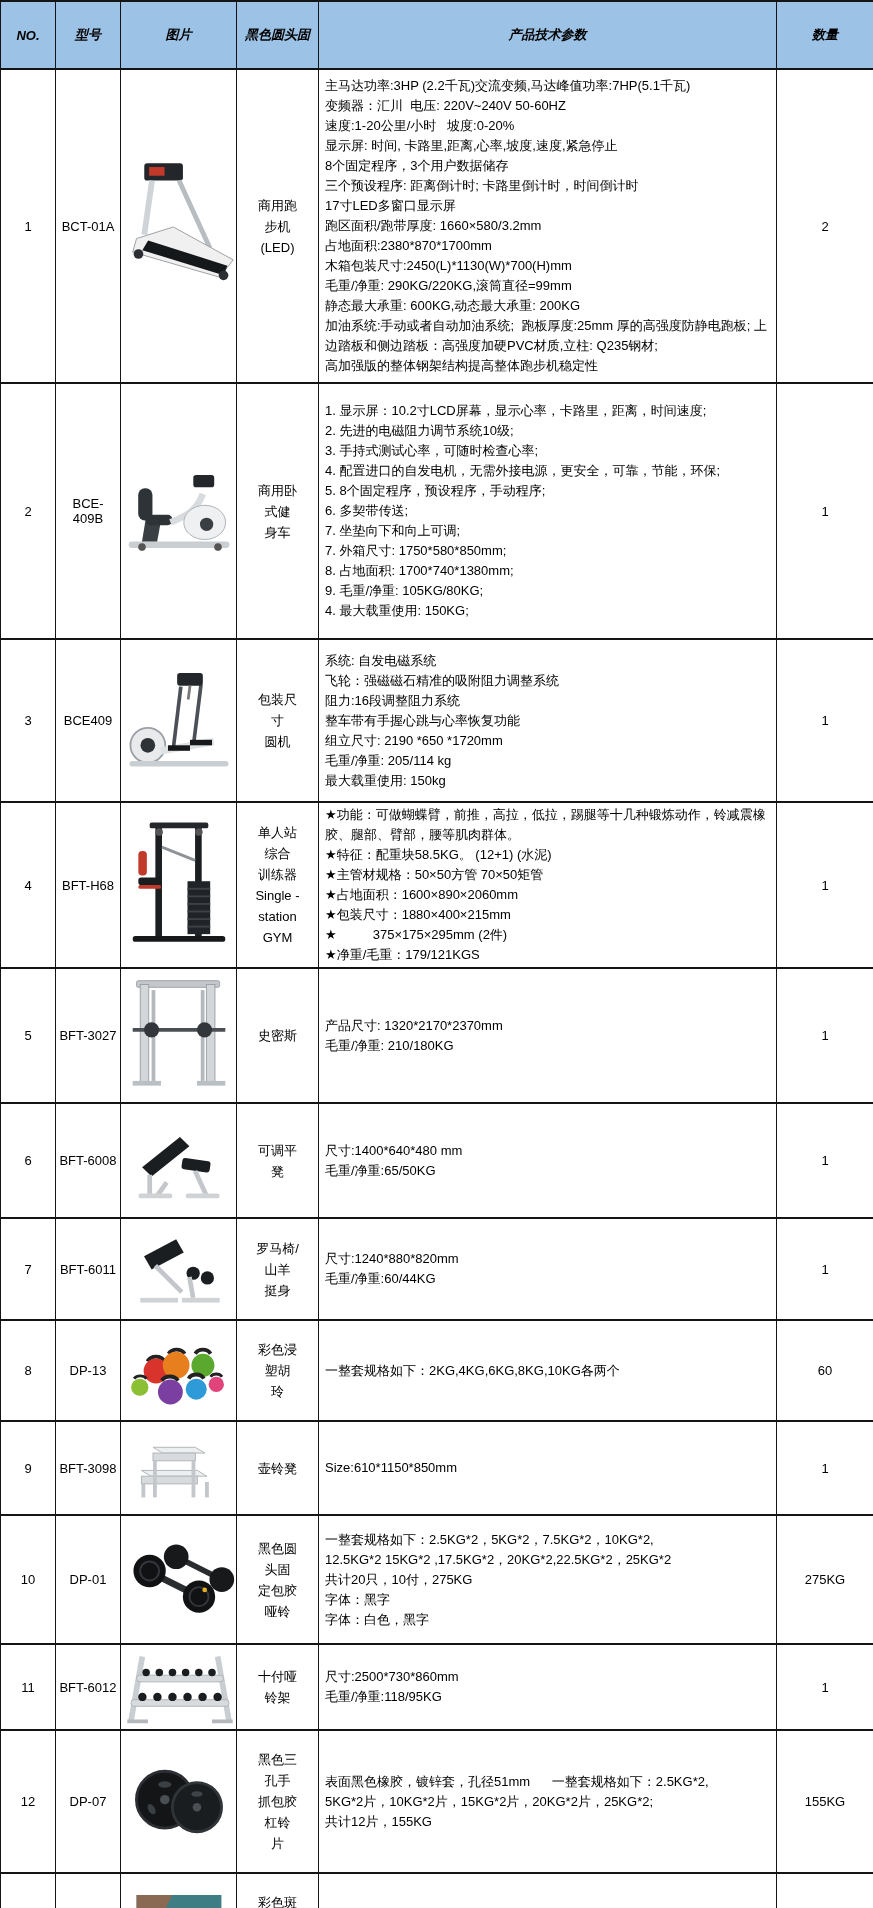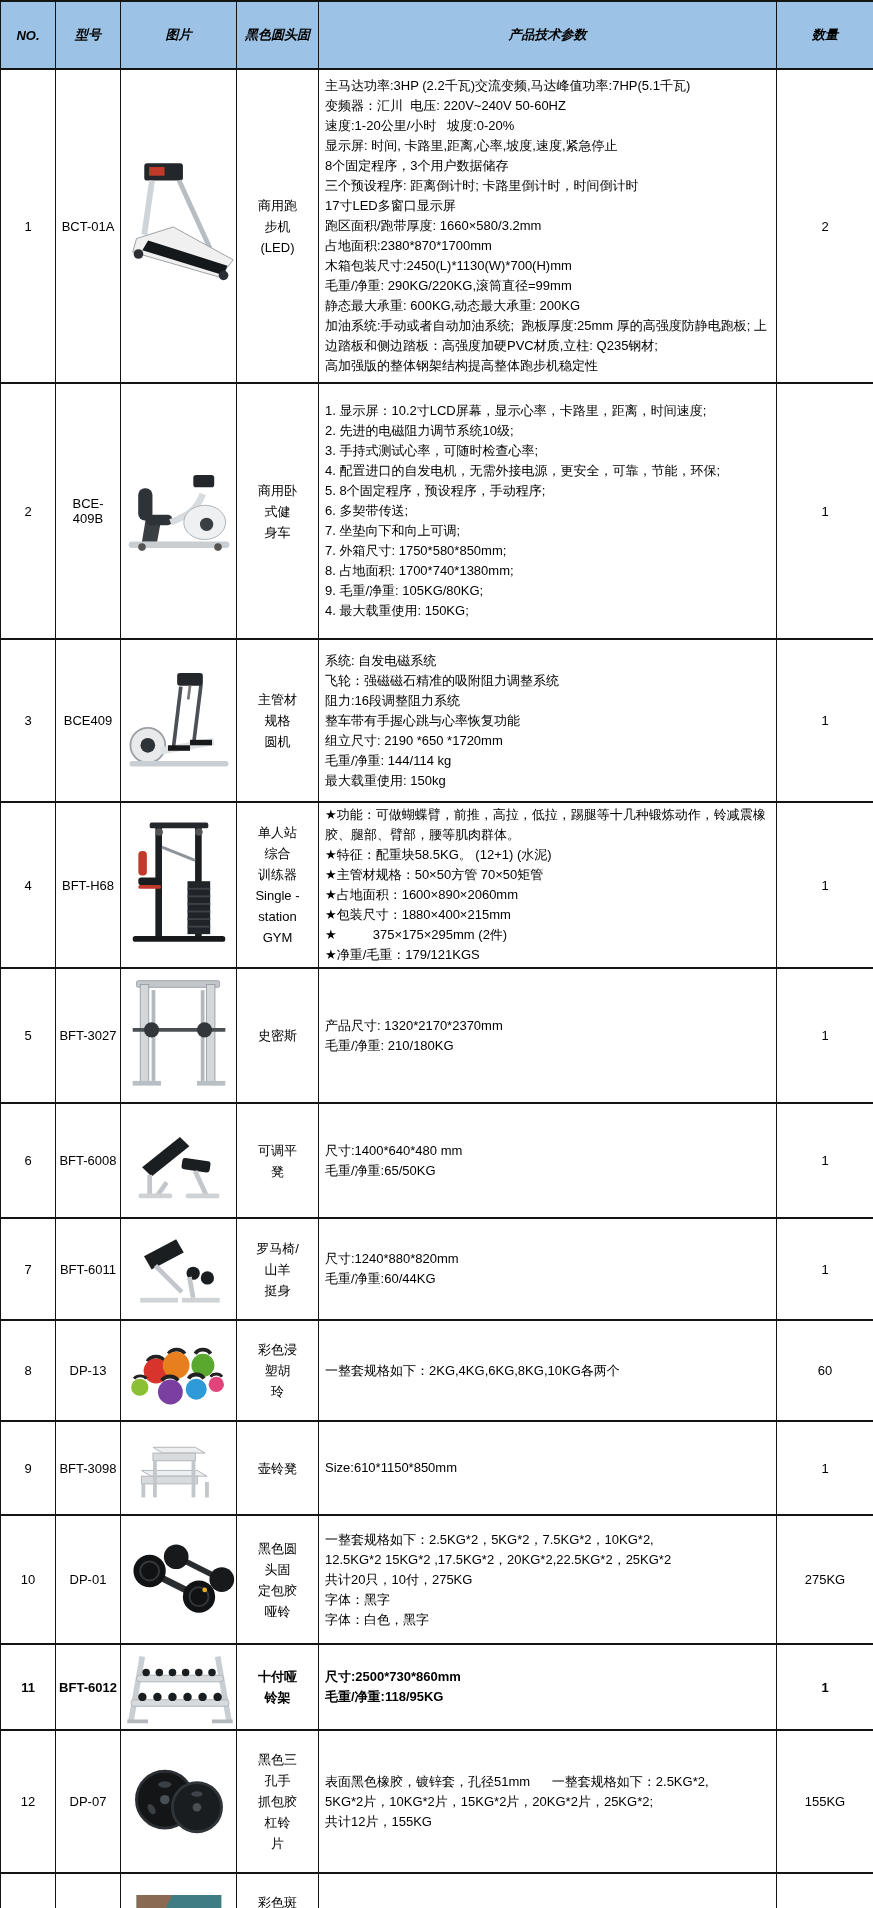--- a/index.html
+++ b/index.html
@@ -14,21 +14,21 @@
   col.c-no{width:55px;} col.c-model{width:65px;} col.c-img{width:116px;}
   col.c-name{width:82px;} col.c-params{width:458px;} col.c-qty{width:97px;}
   td.cell-no,td.cell-model,td.cell-qty{font-size:13px;text-align:center;padding:2px;}
   td.cell-name{font-size:13px;text-align:center;line-height:21px;white-space:pre-line;padding:18px;}
   td.cell-img{text-align:center;padding:2px;}
   td.cell-img svg{display:inline-block;vertical-align:middle;}
   td.cell-params{padding:2px 6px;}
   .pline{font-size:13px;line-height:20px;white-space:pre-wrap;word-break:break-all;}
   .r1{height:314px;} .r2{height:256px;} .r3{height:163px;} .r4{height:164px;}
   .r5{height:135px;} .r6{height:115px;} .r7{height:102px;} .r8{height:92px;}
-  .r9{height:94px;} .r10{height:129px;} .r11{height:86px;font-weight:bold;} .r12{height:95px;}
+  .r9{height:94px;} .r10{height:129px;} .r11{height:86px;} .r12{height:95px;}
   .r13{height:105px;}
 </style>
 </head>
 <body>
 
 <div class="wrap">
   <table>
     <colgroup>
       <col class="c-no">
         <col class="c-model">
@@ -121,29 +121,29 @@
     <circle cx="26" cy="84" r="8" fill="#2e3338"></circle>
     <rect x="6" y="101" width="108" height="6" rx="3" fill="#c9ced2"></rect>
     <path d="M40 90 L98 80" stroke="#dfe2e4" stroke-width="8"></path>
     <path d="M62 20 L54 86" stroke="#4a5056" stroke-width="4"></path>
     <path d="M84 18 L76 82" stroke="#4a5056" stroke-width="4"></path>
     <rect x="48" y="84" width="24" height="6" fill="#16181a"></rect>
     <rect x="72" y="78" width="24" height="6" fill="#16181a"></rect>
     <rect x="58" y="5" width="28" height="14" rx="3" fill="#23272b"></rect>
     <path d="M72 19 L70 34" stroke="#777" stroke-width="3"></path>
   </svg></td>
-    <td class="cell-name">主管材规格
+    <td class="cell-name">包装尺寸
 圆机</td>
     <td class="cell-params">
             <div class="pline">系统: 自发电磁系统</div>
             <div class="pline">飞轮：强磁磁石精准的吸附阻力调整系统</div>
             <div class="pline">阻力:16段调整阻力系统</div>
             <div class="pline">整车带有手握心跳与心率恢复功能</div>
             <div class="pline">组立尺寸: 2190 *650 *1720mm</div>
-            <div class="pline">毛重/净重: 144/114 kg</div>
+            <div class="pline">毛重/净重: 205/114 kg</div>
             <div class="pline">最大载重使用: 150kg</div>
           </td>
     <td class="cell-qty">1</td>
   </tr>
         <tr class="r4">
     <td class="cell-no">4</td>
     <td class="cell-model">BFT-H68</td>
     <td class="cell-img"><svg id="img-gym" width="104" height="140" viewBox="0 0 110 140">
     <rect x="30" y="6" width="7" height="120" fill="#1c1f22"></rect>
     <rect x="72" y="6" width="7" height="120" fill="#1c1f22"></rect>

